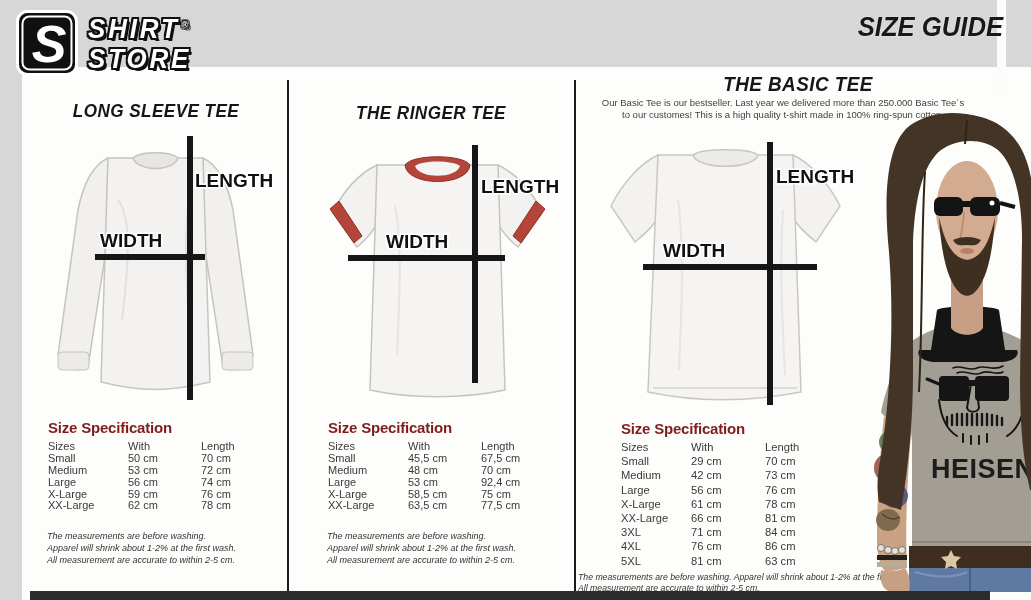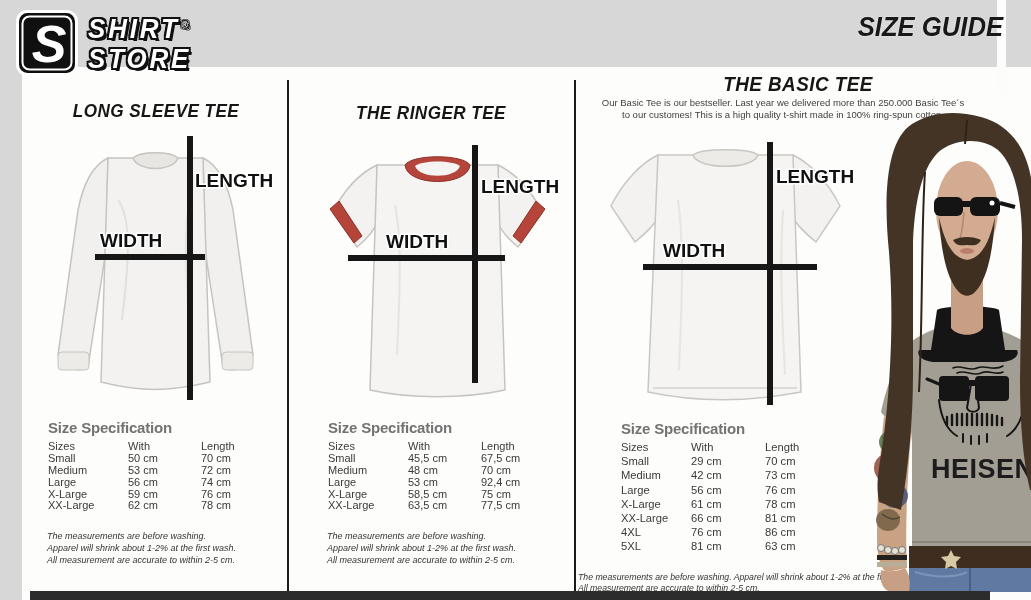--- a/index.html
+++ b/index.html
@@ -36,21 +36,21 @@
 
   .shirt-svg{position:absolute;}
   .s1{left:38px;top:130px;}
   .s2{left:315px;top:135px;}
   .s3{left:583px;top:130px;}
   .mlabel{font-weight:800;font-size:19px;fill:#101010;paint-order:stroke fill;
           stroke:#ffffff;stroke-width:3px;font-family:"Liberation Sans",sans-serif;}
 
   .spec{position:absolute;}
   .p1{left:48px;top:419px;} .p2{left:328px;top:419px;} .p3{left:621px;top:420px;}
-  .spec-heading{font-size:15px;font-weight:700;color:#737373;margin-bottom:4px;letter-spacing:-.2px;}
+  .spec-heading{font-size:15px;font-weight:700;color:#7f1d1d;margin-bottom:4px;letter-spacing:-.2px;}
   .spec-table .trow{display:flex;}
   .tcell{font-size:11px;color:#3a3a3a;}
   .t12 .trow{height:11.9px;} 
   .t12 .tcell:nth-child(1){width:80px;} .t12 .tcell:nth-child(2){width:73px;} .t12 .tcell:nth-child(3){width:70px;}
   .t3 .trow{height:14.2px;}
   .t3 .tcell{font-size:11.2px;}
   .t3 .tcell:nth-child(1){width:70px;} .t3 .tcell:nth-child(2){width:74px;} .t3 .tcell:nth-child(3){width:70px;}
 
   .footnote{position:absolute;font-size:9px;line-height:11.8px;color:#333;white-space:pre-line;font-style:italic;}
   .f1{left:47px;top:531px;} .f2{left:327px;top:531px;}
@@ -250,20 +250,25 @@
           </div>
           <div class="trow">
             <div class="tcell">X-Large</div>
             <div class="tcell">61 cm</div>
             <div class="tcell">78 cm</div>
           </div>
           <div class="trow">
             <div class="tcell">XX-Large</div>
             <div class="tcell">66 cm</div>
             <div class="tcell">81 cm</div>
+          </div>
+          <div class="trow">
+            <div class="tcell">3XL</div>
+            <div class="tcell">71 cm</div>
+            <div class="tcell">84 cm</div>
           </div>
           <div class="trow">
             <div class="tcell">4XL</div>
             <div class="tcell">76 cm</div>
             <div class="tcell">86 cm</div>
           </div>
           <div class="trow">
             <div class="tcell">5XL</div>
             <div class="tcell">81 cm</div>
             <div class="tcell">63 cm</div>

